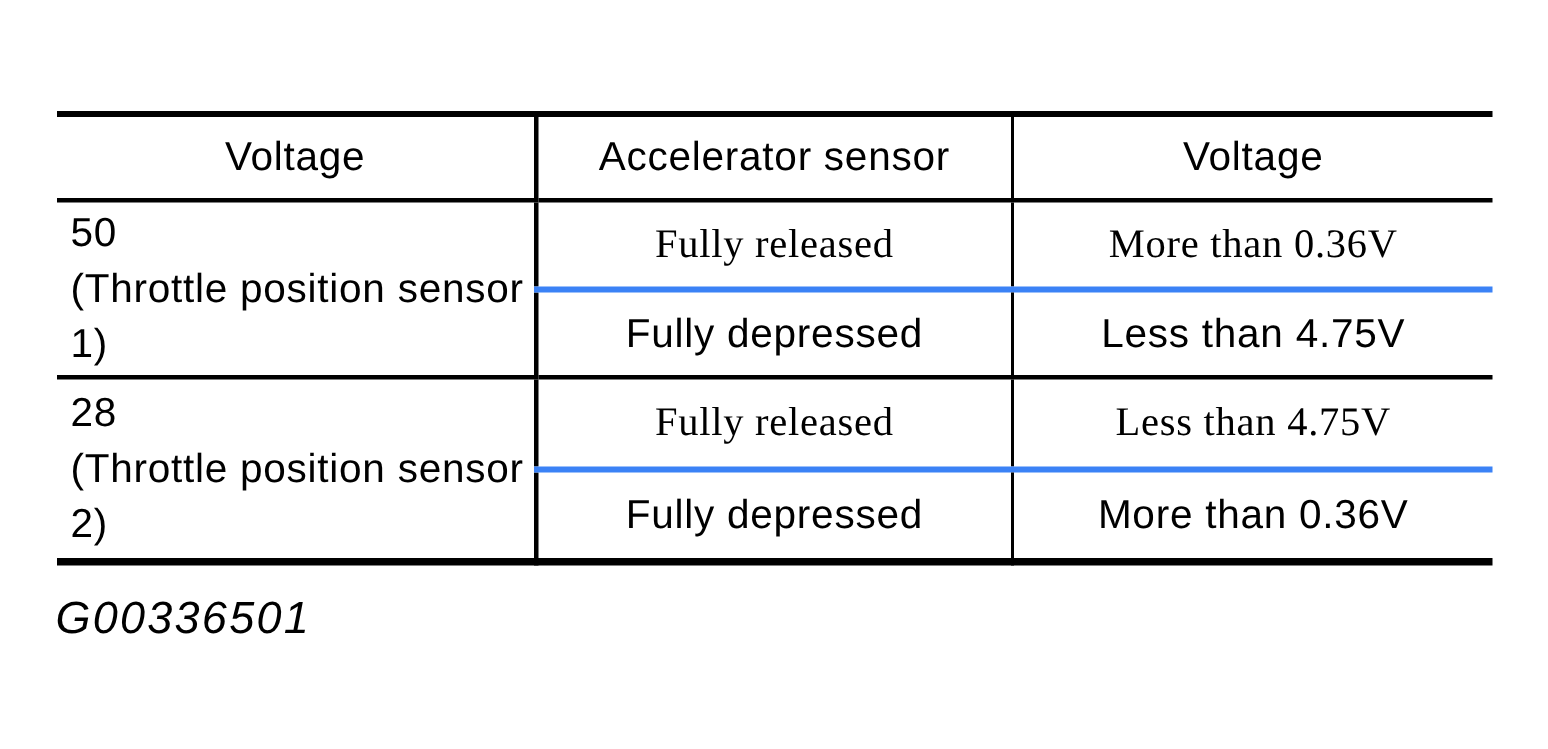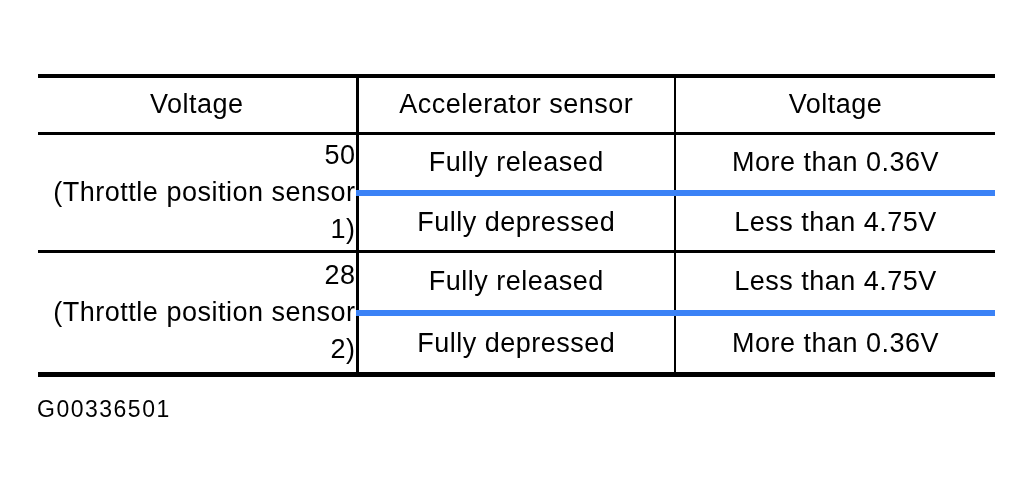--- a/index.html
+++ b/index.html
@@ -46,40 +46,41 @@
   tr.sub-row-4        { height: 61px; }
 
   
   tr.header-row th { border-bottom: 3px solid #000; }
 
   
   .v-heavy { border-left: 3px solid #000; }
   .v-light { border-left: 2px solid #000; margin-left: 18px; }
 
   
-  td.sub-divider { border-bottom: 6px solid #3b82f6; }
+  td.sub-divider { border-bottom: 4px solid #3b82f6; font-family: Liberation Serif, serif; }
 
   
   tr.group-end td, td.group-end-cell { border-bottom: 3px solid #000; }
 
   td.terminal-cell {
-    text-align: right;
+    text-align: left;
     padding-left: 9px;
     line-height: 37px;
   }
   td.terminal-cell .tline { white-space: nowrap; }
 
   .figure-id {
     position: absolute;
     left: 37px;
     top: 396px;
-    font-size: 23px;
+    font-size: 30px;
     letter-spacing: 1.5px;
     color: #000;
     font-weight: 400;
+    font-style: italic;
   }
 </style>
 </head>
 <body>
 
 <table class="spec-table">
   <colgroup>
     <col class="c-terminal">
     <col class="c-pedal">
     <col class="c-voltage">

